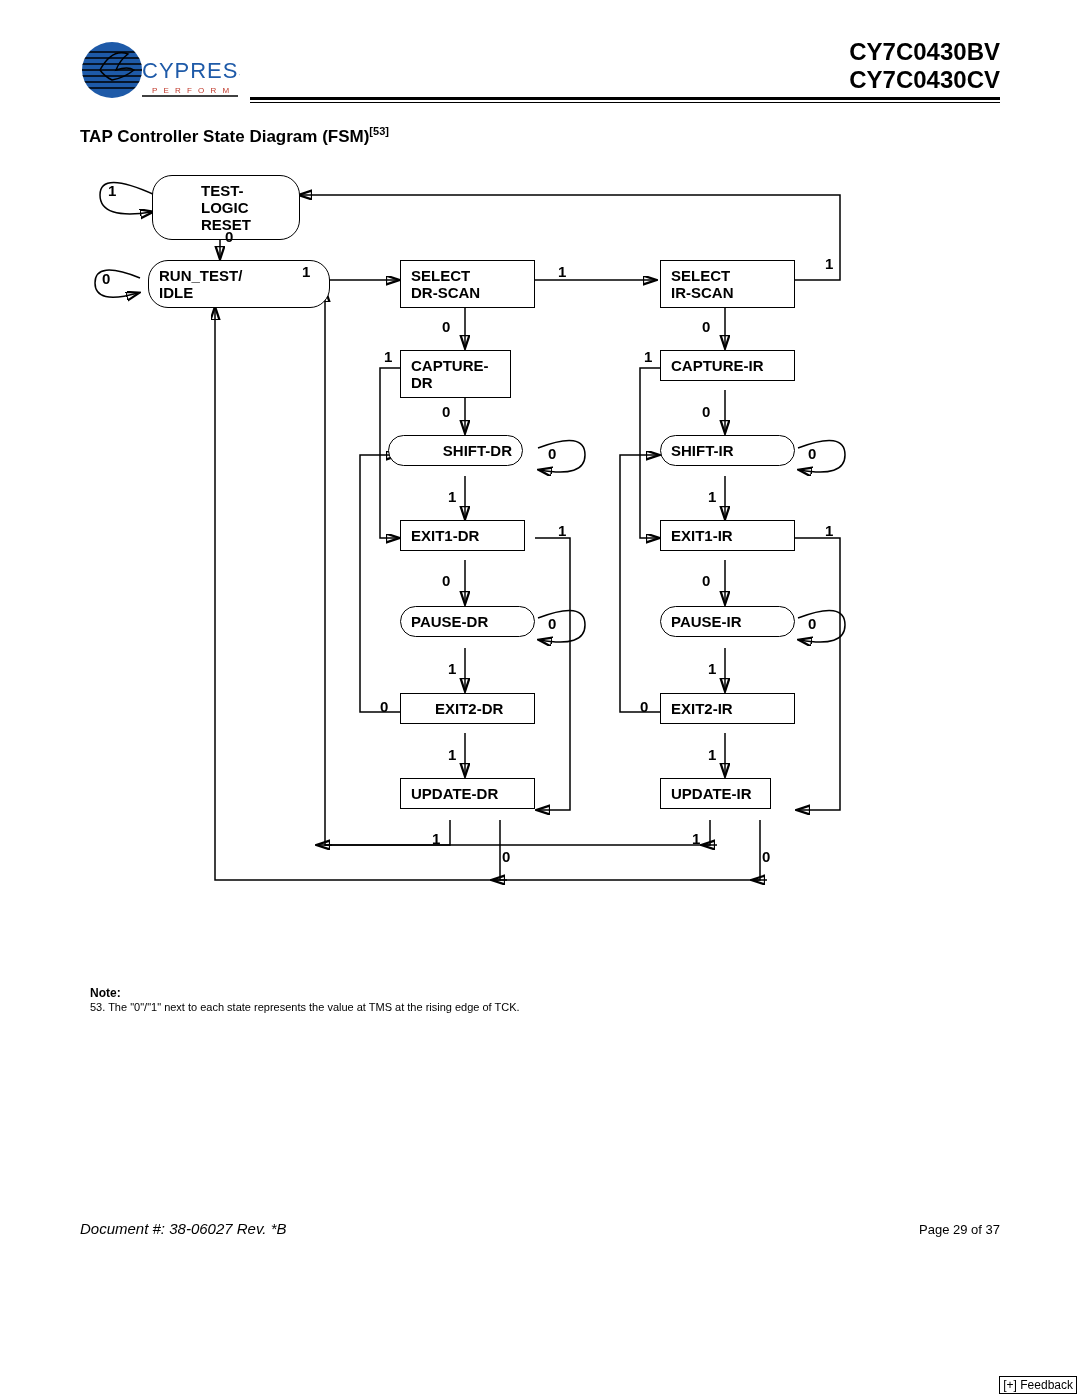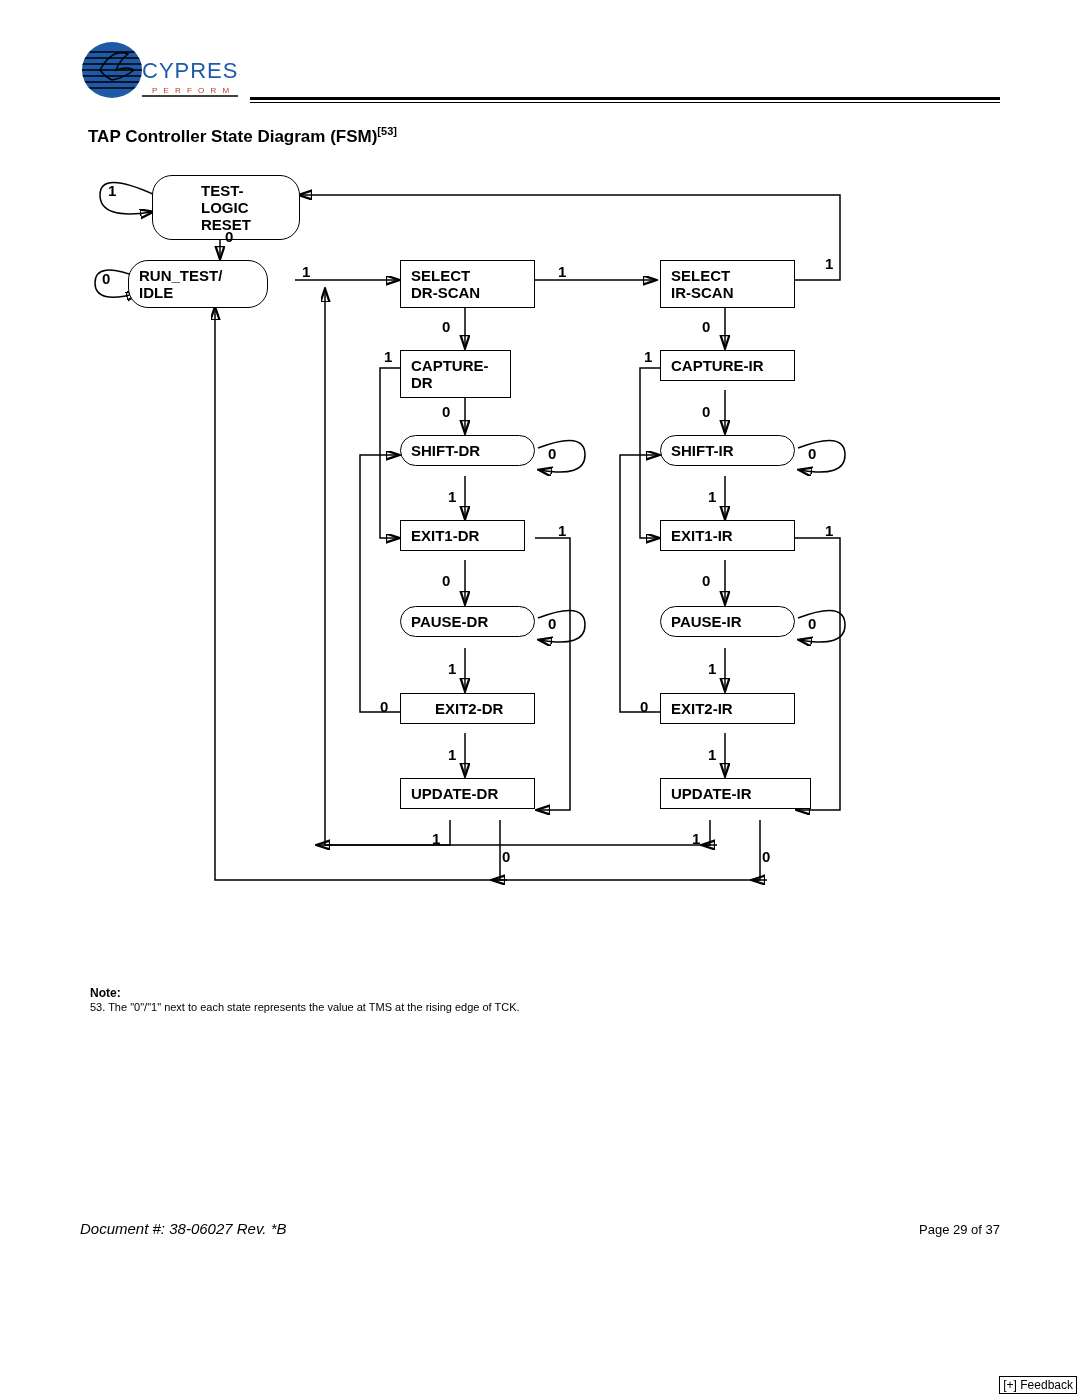--- a/index.html
+++ b/index.html
@@ -41,21 +41,21 @@
   }
   .topline2 {
     position: absolute;
     left: 250px;
     right: 80px;
     top: 102px;
     border-top: 1px solid #000;
   }
   .section-title {
     position: absolute;
-    left: 88px;
+    left: 80px;
     top: 125px;
     font-weight: bold;
     font-size: 17px;
   }
   .section-title sup { font-size: 11px; }
   .diagram {
     position: absolute;
     left: 80px;
     top: 160px;
     width: 780px;
@@ -133,20 +133,24 @@
           <line x1="2" y1="42" x2="62" y2="42"></line>
         <line x1="2" y1="48" x2="62" y2="48"></line>
       </g>
       <path d="M20 30 Q32 8 48 14 Q40 20 36 30 Q48 26 54 30 Q44 38 32 40 Q24 36 20 30" fill="#fff"></path>
       <text x="62" y="38" font-family="Arial" font-size="22" fill="#1e5aa8" font-weight="normal" letter-spacing="1">CYPRESS</text>
       <text x="72" y="53" font-family="Arial" font-size="8" fill="#c0392b" letter-spacing="2">P E R F O R M</text>
       <line x1="62" y1="56" x2="158" y2="56" stroke="#c0392b" stroke-width="1"></line>
     </svg>
   </div>
 
+  <div class="part-numbers">
+    <div>CY7C0430BV</div>
+    <div>CY7C0430CV</div>
+  </div>
 
   <div class="topline"></div>
   <div class="topline2"></div>
 
   <div class="section-title">
     <span>TAP Controller State Diagram (FSM)</span><sup>[53]</sup>
   </div>
 
   <div class="diagram">
     <svg width="780" height="740" style="position:absolute;left:0;top:0;">
@@ -210,45 +214,45 @@
       <path d="M680 660 L680 720 L420 720"></path>
 
       <path d="M427 720 L413 720" marker-end="url(#ah)"></path>
       <path d="M687 720 L673 720" marker-end="url(#ah)"></path>
       <path d="M252 685 L238 685" marker-end="url(#ah)"></path>
       <path d="M637 685 L623 685" marker-end="url(#ah)"></path>
     </svg>
 
     <div class="state round" style="left:72px; top:15px; width:148px;padding-left:48px;"><span style="white-space:pre-line;">TEST-LOGIC
 RESET</span></div>
-    <div class="state round" style="left:48px; top:100px; width:140px;"><span style="white-space:pre-line;">RUN_TEST/
+    <div class="state round" style="left:68px; top:100px; width:182px;"><span style="white-space:pre-line;">RUN_TEST/
 IDLE</span></div>
 
     <div class="state" style="left:320px; top:100px; width:135px;"><span style="white-space:pre-line;">SELECT
 DR-SCAN</span></div>
     <div class="state" style="left:580px; top:100px; width:135px;"><span style="white-space:pre-line;">SELECT
 IR-SCAN</span></div>
 
     <div class="state" style="left:320px; top:190px; width:111px;"><span>CAPTURE-DR</span></div>
     <div class="state" style="left:580px; top:190px; width:135px;"><span>CAPTURE-IR</span></div>
 
-    <div class="state round" style="left:320px; top:275px; width:135px;"><span>SHIFT-DR</span></div>
+    <div class="state round" style="left:308px; top:275px; width:135px;text-align:right;"><span>SHIFT-DR</span></div>
     <div class="state round" style="left:580px; top:275px; width:135px;"><span>SHIFT-IR</span></div>
 
     <div class="state" style="left:320px; top:360px; width:125px;"><span>EXIT1-DR</span></div>
     <div class="state" style="left:580px; top:360px; width:135px;"><span>EXIT1-IR</span></div>
 
     <div class="state round" style="left:320px; top:446px; width:135px;"><span>PAUSE-DR</span></div>
     <div class="state round" style="left:580px; top:446px; width:135px;"><span>PAUSE-IR</span></div>
 
     <div class="state" style="left:320px; top:533px; width:135px;padding-left:34px;"><span>EXIT2-DR</span></div>
     <div class="state" style="left:580px; top:533px; width:135px;"><span>EXIT2-IR</span></div>
 
     <div class="state" style="left:320px; top:618px; width:135px;"><span>UPDATE-DR</span></div>
-    <div class="state" style="left:580px; top:618px; width:151px;"><span>UPDATE-IR</span></div>
+    <div class="state" style="left:580px; top:618px; width:111px;"><span>UPDATE-IR</span></div>
 
     <span class="lbl" style="left:28px; top:22px;">1</span>
     <span class="lbl" style="left:145px; top:68px;">0</span>
     <span class="lbl" style="left:22px; top:110px;">0</span>
     <span class="lbl" style="left:222px; top:103px;">1</span>
     <span class="lbl" style="left:478px; top:103px;">1</span>
     <span class="lbl" style="left:745px; top:95px;">1</span>
 
     <span class="lbl" style="left:362px; top:158px;">0</span>
     <span class="lbl" style="left:622px; top:158px;">0</span>

